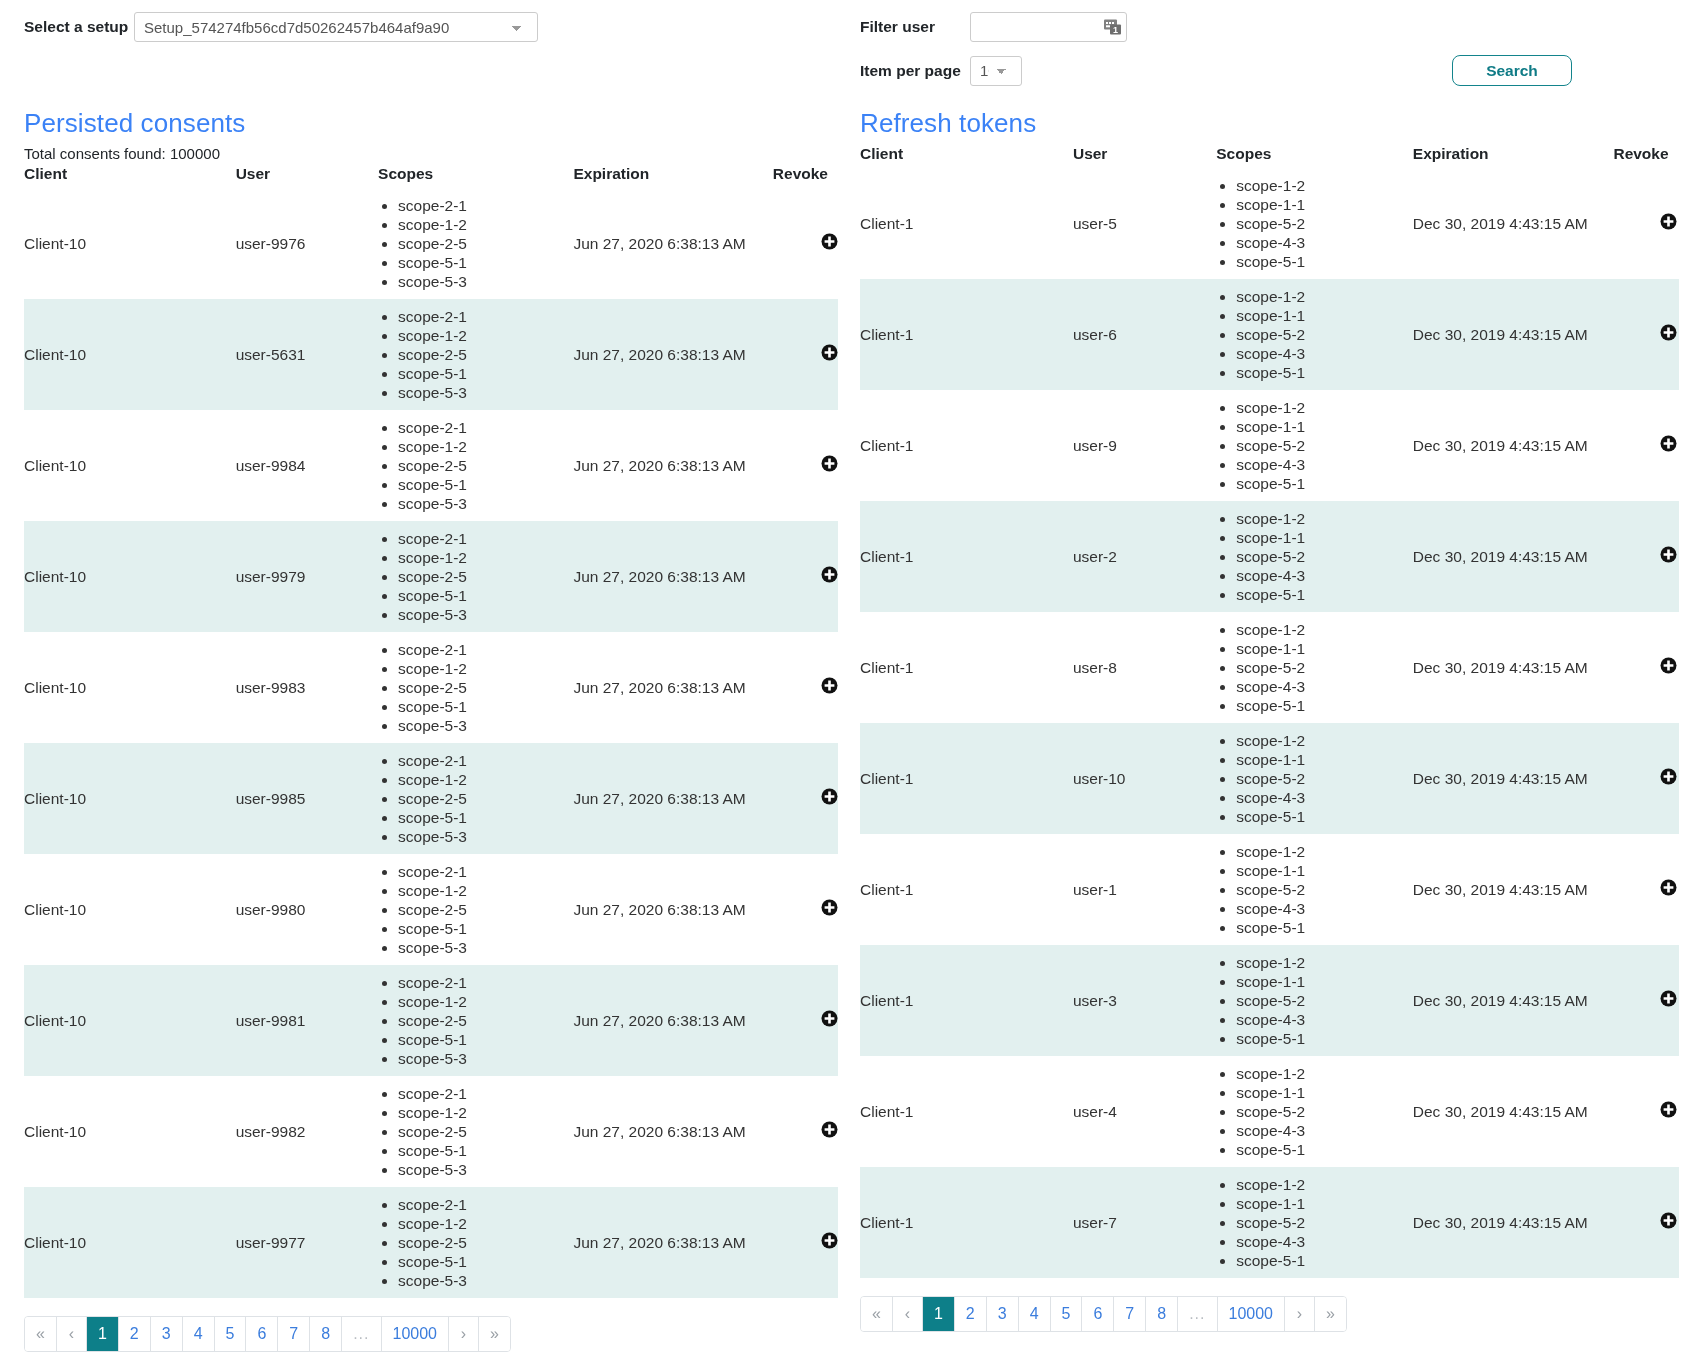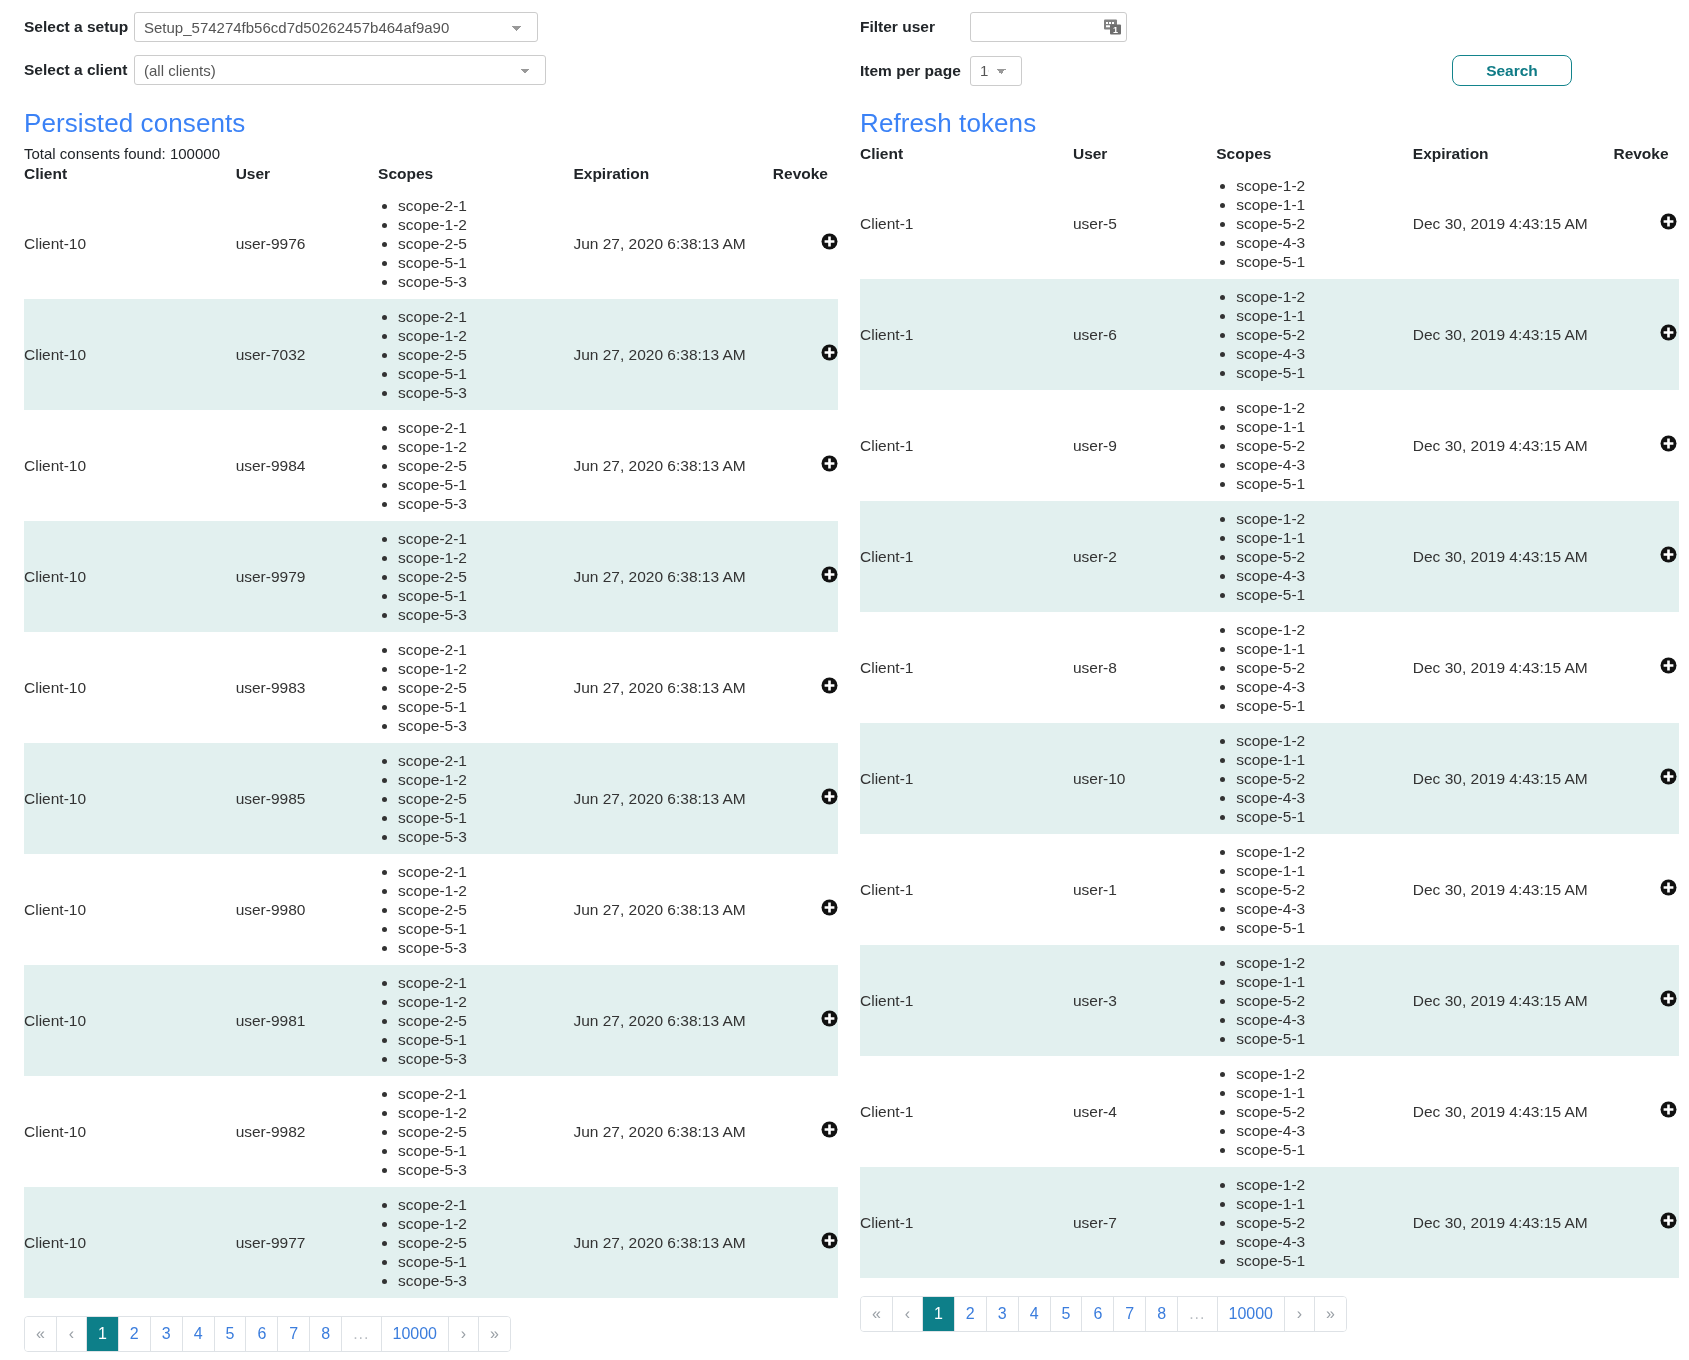--- a/index.html
+++ b/index.html
@@ -231,26 +231,20 @@
 </head>
 <body>
 
 <div class="topbar">
 
   <div class="topbar-col topbar-left">
     <div class="field-row">
       <span class="field-label setup-lbl">Select a setup</span>
       <select class="form-select sel-setup">
         <option>Setup_574274fb56cd7d50262457b464af9a90</option>
-      </select>
-    </div>
-    <div class="field-row">
-      <span class="field-label setup-lbl">Select a client</span>
-      <select class="form-select sel-client">
-        <option>(all clients)</option>
       </select>
     </div>
   </div>
 
   <div class="topbar-col topbar-right">
     <div class="field-row">
       <span class="field-label filter-lbl">Filter user</span>
       <span class="filter-wrap">
         <input class="filter-input" type="text" value="" style="">
         <span class="autofill-icon">
@@ -307,21 +301,21 @@
               </ul>
             </td>
             <td class="col-exp">Jun 27, 2020 6:38:13 AM</td>
             <td class="col-revoke"><button class="revoke-btn"><svg width="17" height="17" viewBox="0 0 17 17" xmlns="http://www.w3.org/2000/svg">
                   <circle cx="8.5" cy="8.5" r="8" fill="#111111"></circle>
                   <path d="M7.2 3.6h2.6v3.6h3.6v2.6H9.8v3.6H7.2V9.8H3.6V7.2h3.6z" fill="#ffffff"></path>
                 </svg></button></td>
           </tr>
           <tr class="stripe">
             <td class="col-client">Client-10</td>
-            <td class="col-user">user-7032</td>
+            <td class="col-user">user-5631</td>
             <td class="col-scopes">
               <ul class="scopes">
                 <li>scope-2-1</li>
                 <li>scope-1-2</li>
                 <li>scope-2-5</li>
                 <li>scope-5-1</li>
                 <li>scope-5-3</li>
               </ul>
             </td>
             <td class="col-exp">Jun 27, 2020 6:38:13 AM</td>

